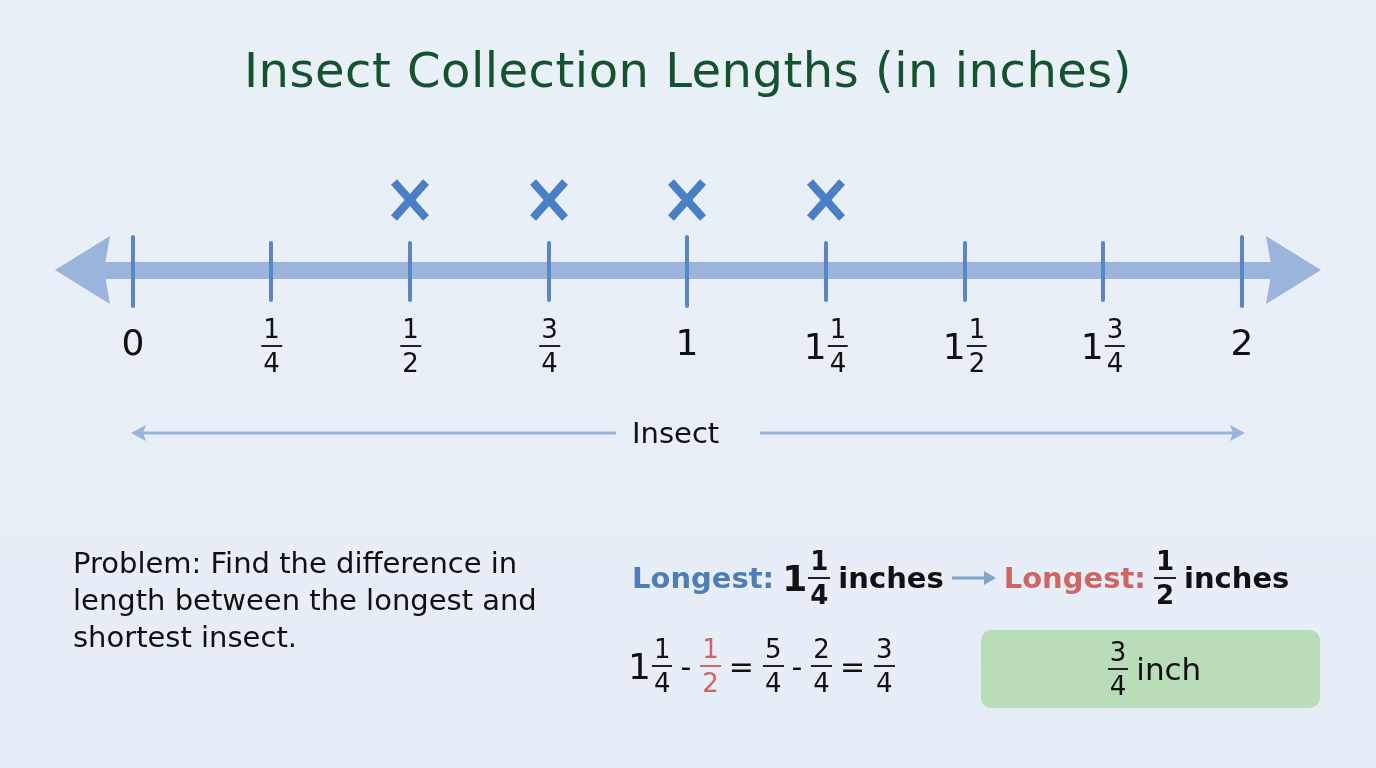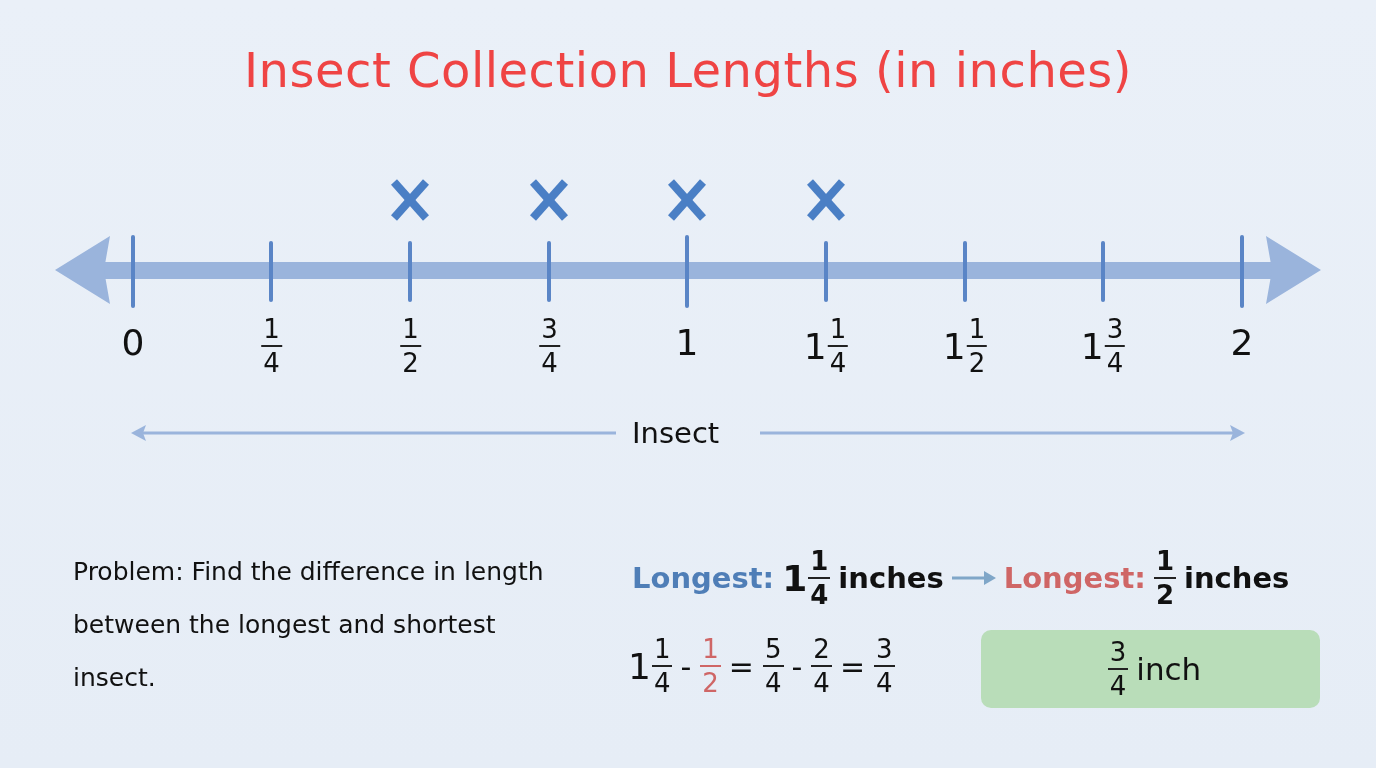--- a/index.html
+++ b/index.html
@@ -1,24 +1,24 @@
 <!DOCTYPE html>
 <html><head>
 <meta charset="utf-8">
 <style>
   html,body{margin:0;padding:0;}
   body{width:1376px;height:768px;background:linear-gradient(180deg,#eaf0f8 0%,#e6edf6 100%);font-family:"DejaVu Sans","Liberation Sans",sans-serif;color:#111;position:relative;overflow:hidden;}
-  .title{position:absolute;left:0;right:0;top:42px;text-align:center;font-size:48px;font-weight:400;letter-spacing:0.5px;color:#ef4444;}
+  .title{position:absolute;left:0;right:0;top:42px;text-align:center;font-size:48px;font-weight:400;letter-spacing:0.5px;color:#14532d;}
   svg.plot{position:absolute;left:0;top:0;}
   .tick-label{position:absolute;font-size:36px;transform:translateX(-50%);display:flex;align-items:center;}
   .frac{display:inline-flex;flex-direction:column;align-items:center;font-size:26px;line-height:1;margin-left:1px;}
   .frac .num{padding:0 2px 3px;border-bottom:2px solid #222;}
   .frac .den{padding-top:3px;}
   .length-label{position:absolute;left:632px;top:416px;font-size:29px;background:transparent;}
-  .problem{position:absolute;left:73px;top:545px;width:500px;font-size:25px;line-height:53px;}
+  .problem{position:absolute;left:73px;top:545px;width:500px;font-size:29px;line-height:37px;}
   .row1{position:absolute;left:632px;top:548px;font-size:29px;display:flex;align-items:center;white-space:nowrap;font-weight:bold;}
   .row2{position:absolute;left:628px;top:636px;font-size:32px;display:flex;align-items:center;white-space:nowrap;}
   .blue{color:#4f7eb7;}
   .red{color:#cf6666;}
   .big{font-size:36px;}
   .op{margin:0 8px;font-size:30px;}
   .diff-box{position:absolute;left:981px;top:630px;width:339px;height:78px;background:#b9ddb9;border-radius:10px;display:flex;align-items:center;justify-content:center;font-size:31px;}
   .red .num{border-bottom-color:#cf6666;}
   .arrow-small{display:inline-block;width:48px;height:14px;margin:0 6px;}
 </style>

